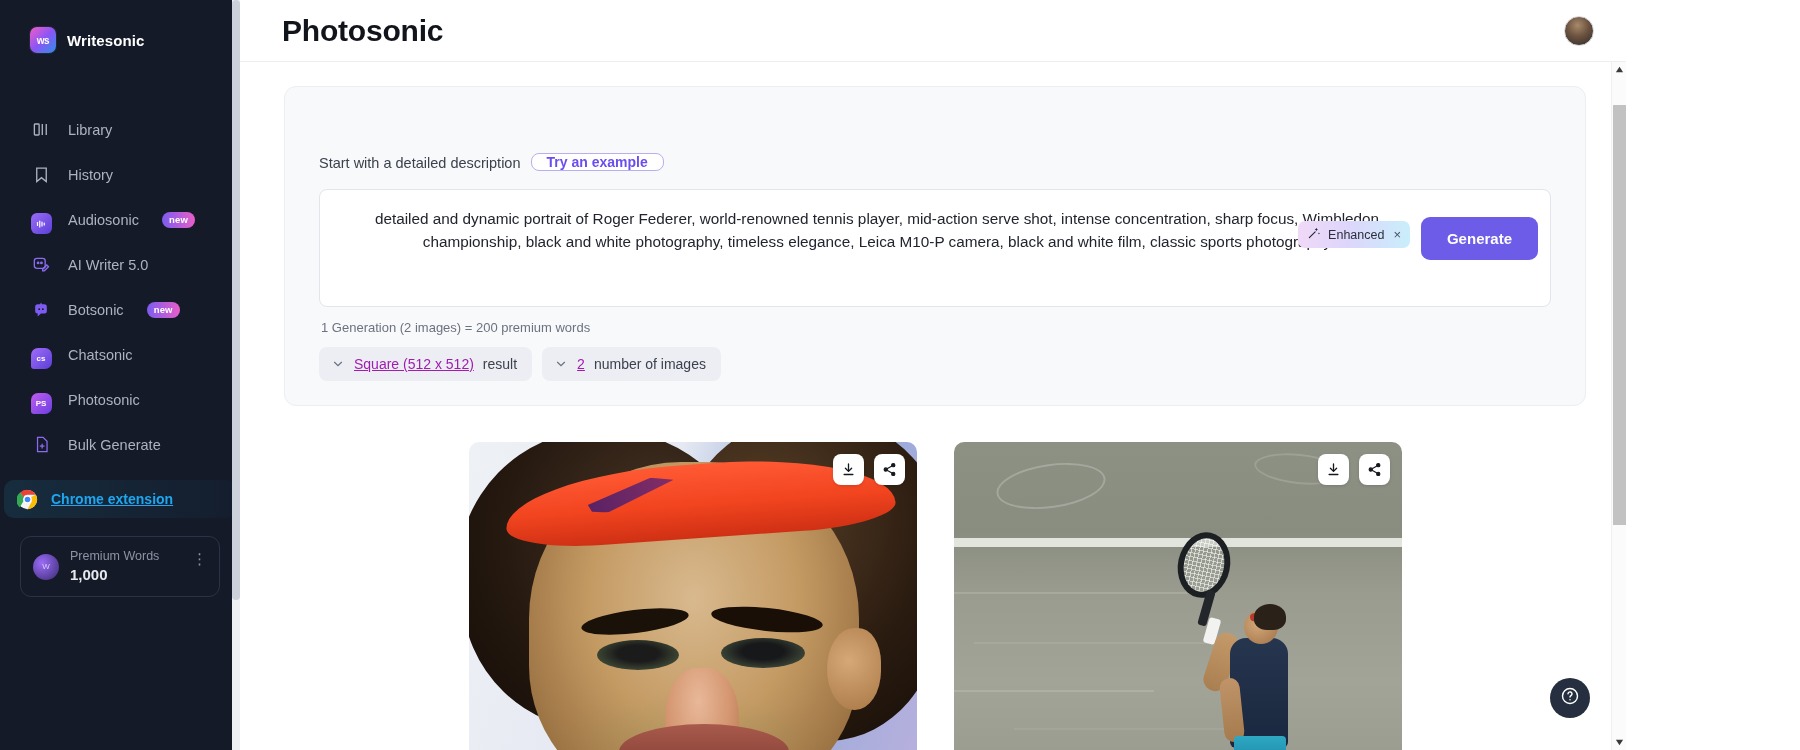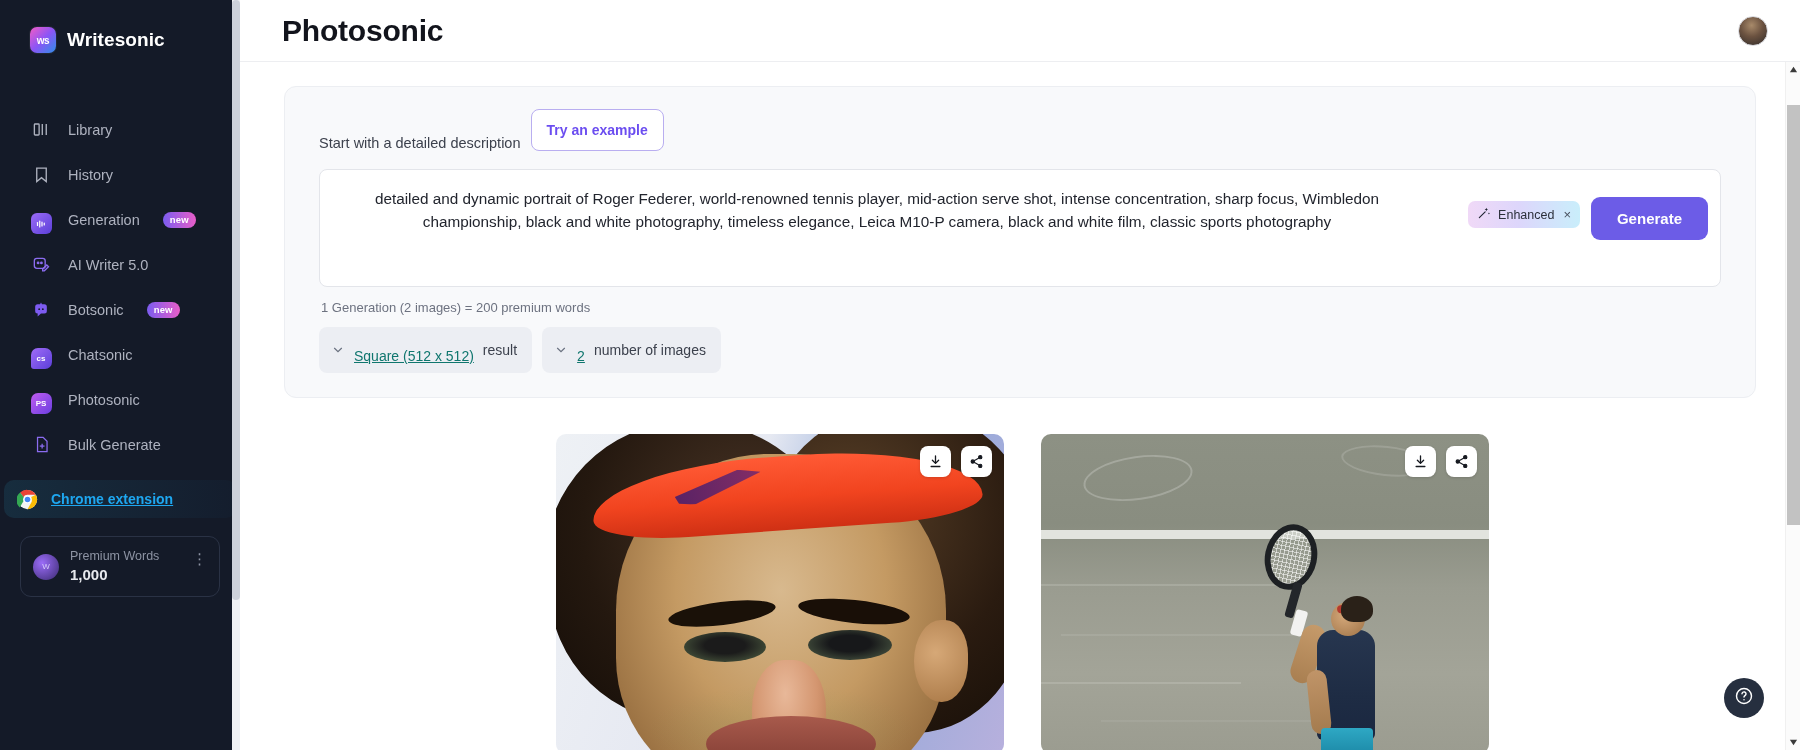--- a/index.html
+++ b/index.html
@@ -2,21 +2,21 @@
 <html><head>
 <meta charset="utf-8">
 <style>
   * { box-sizing: border-box; margin: 0; padding: 0; }
   html, body {
     width: 1800px; height: 750px;
     overflow: hidden;
     font-family: "Liberation Sans", sans-serif;
     background: #ffffff;
   }
-  #app { position: relative; width: 1800px; height: 750px; display: flex; }
+  #app { position: relative; width: 1626px; height: 750px; display: flex; }
 
   
   .sidebar {
     width: 240px; height: 750px;
     background: #141a28;
     flex: 0 0 240px;
     position: relative;
     overflow: hidden;
   }
   .sidebar-scrollbar {
@@ -34,21 +34,21 @@
   }
   .brand-logo {
     width: 26px; height: 26px; border-radius: 7px;
     background: linear-gradient(135deg, #f35cc6 0%, #8b55f6 50%, #2f8fe8 100%);
     display: flex; align-items: center; justify-content: center;
     font-size: 10px; font-weight: bold; color: #fff;
     letter-spacing: -0.3px;
     box-shadow: 0 0 0 1px rgba(255,255,255,0.06);
   }
   .brand-name {
-    color: #ffffff; font-size: 19px; font-weight: 700; letter-spacing: 0.1px;
+    color: #ffffff; font-size: 15px; font-weight: 700; letter-spacing: 0.1px;
   }
 
   .nav { margin-top: 52px; padding: 0 20px; }
   .nav-item {
     display: flex; align-items: center; gap: 16px;
     height: 35px; margin-bottom: 10px;
     padding-left: 10px;
     border-radius: 8px; cursor: pointer;
   }
   .nav-icon {
@@ -135,22 +135,23 @@
     padding: 22px 34px 24px 34px;
     max-width: 1472px;
   }
   .hint-row { display: flex; align-items: flex-end; gap: 10px; margin-bottom: 18px; }
   .hint-text { font-size: 14.5px; color: #3c414d; }
   .try-example-btn {
     border: 1px solid #b9aef0;
     background: #ffffff;
     color: #6b4df0;
     font-size: 14px; font-weight: 700;
-    padding: 12px 15px; border-radius: 8px; cursor: pointer;
+    padding: 0 15px; border-radius: 8px; cursor: pointer;
     font-family: "Liberation Sans", sans-serif;
+    margin-top: 44px;
   }
 
   .textarea-wrap {
     position: relative;
     background: #ffffff;
     border: 1px solid #e3e5ea;
     border-radius: 8px;
     min-height: 118px;
     padding: 18px 22px 18px 22px;
   }
@@ -181,21 +182,21 @@
   .cost-line { font-size: 13px; color: #6d7280; margin: 13px 0 12px 2px; }
 
   .options-row { display: flex; gap: 10px; }
   .option-pill {
     display: flex; align-items: center; gap: 9px;
     background: #eceef3; border-radius: 8px;
     padding: 9px 15px 9px 12px; cursor: pointer;
     font-size: 14px; color: #3c414d;
   }
   .option-pill .caret { color: #6b7280; display:flex; }
-  .option-pill .val { color: #0f766e; text-decoration: underline; font-weight: 400; margin-top: 12px;}
+  .option-pill .val { color: #a21caf; text-decoration: underline; font-weight: 400;}
 
   
   .results {
     display: flex; gap: 37px; justify-content: center;
     margin-top: 36px;
   }
   .result-card {
     position: relative; width: 448px; height: 320px;
     border-radius: 10px; overflow: hidden;
   }
@@ -331,21 +332,21 @@
         <span class="nav-icon">
           <span class="grad-icon" style="background:linear-gradient(135deg,#9b6cf8,#5b3fd8);">
             <svg width="12" height="12" viewBox="0 0 24 24" stroke="#fff" stroke-width="2.4" stroke-linecap="round">
               <line x1="5" y1="9" x2="5" y2="15"></line>
                 <line x1="9.5" y1="6" x2="9.5" y2="18"></line>
               <line x1="14" y1="8" x2="14" y2="16"></line>
                 <line x1="18.5" y1="10" x2="18.5" y2="14"></line>
             </svg>
           </span>
         </span>
-        <span class="nav-label">Generation</span>
+        <span class="nav-label">Audiosonic</span>
         <span class="badge-new">new</span>
       </div>
 
       <div class="nav-item">
         <span class="nav-icon">
           <svg width="20" height="20" viewBox="0 0 24 24" fill="none" stroke="#8b6cf0" stroke-width="1.6">
             <rect x="4" y="4" width="13" height="12" rx="3"></rect>
               <circle cx="8.5" cy="9.5" r="0.9" fill="#8b6cf0"></circle>
             <circle cx="12.5" cy="9.5" r="0.9" fill="#8b6cf0"></circle>
               <path d="M14 17l5-5 2 2-5 5h-2z"></path>

